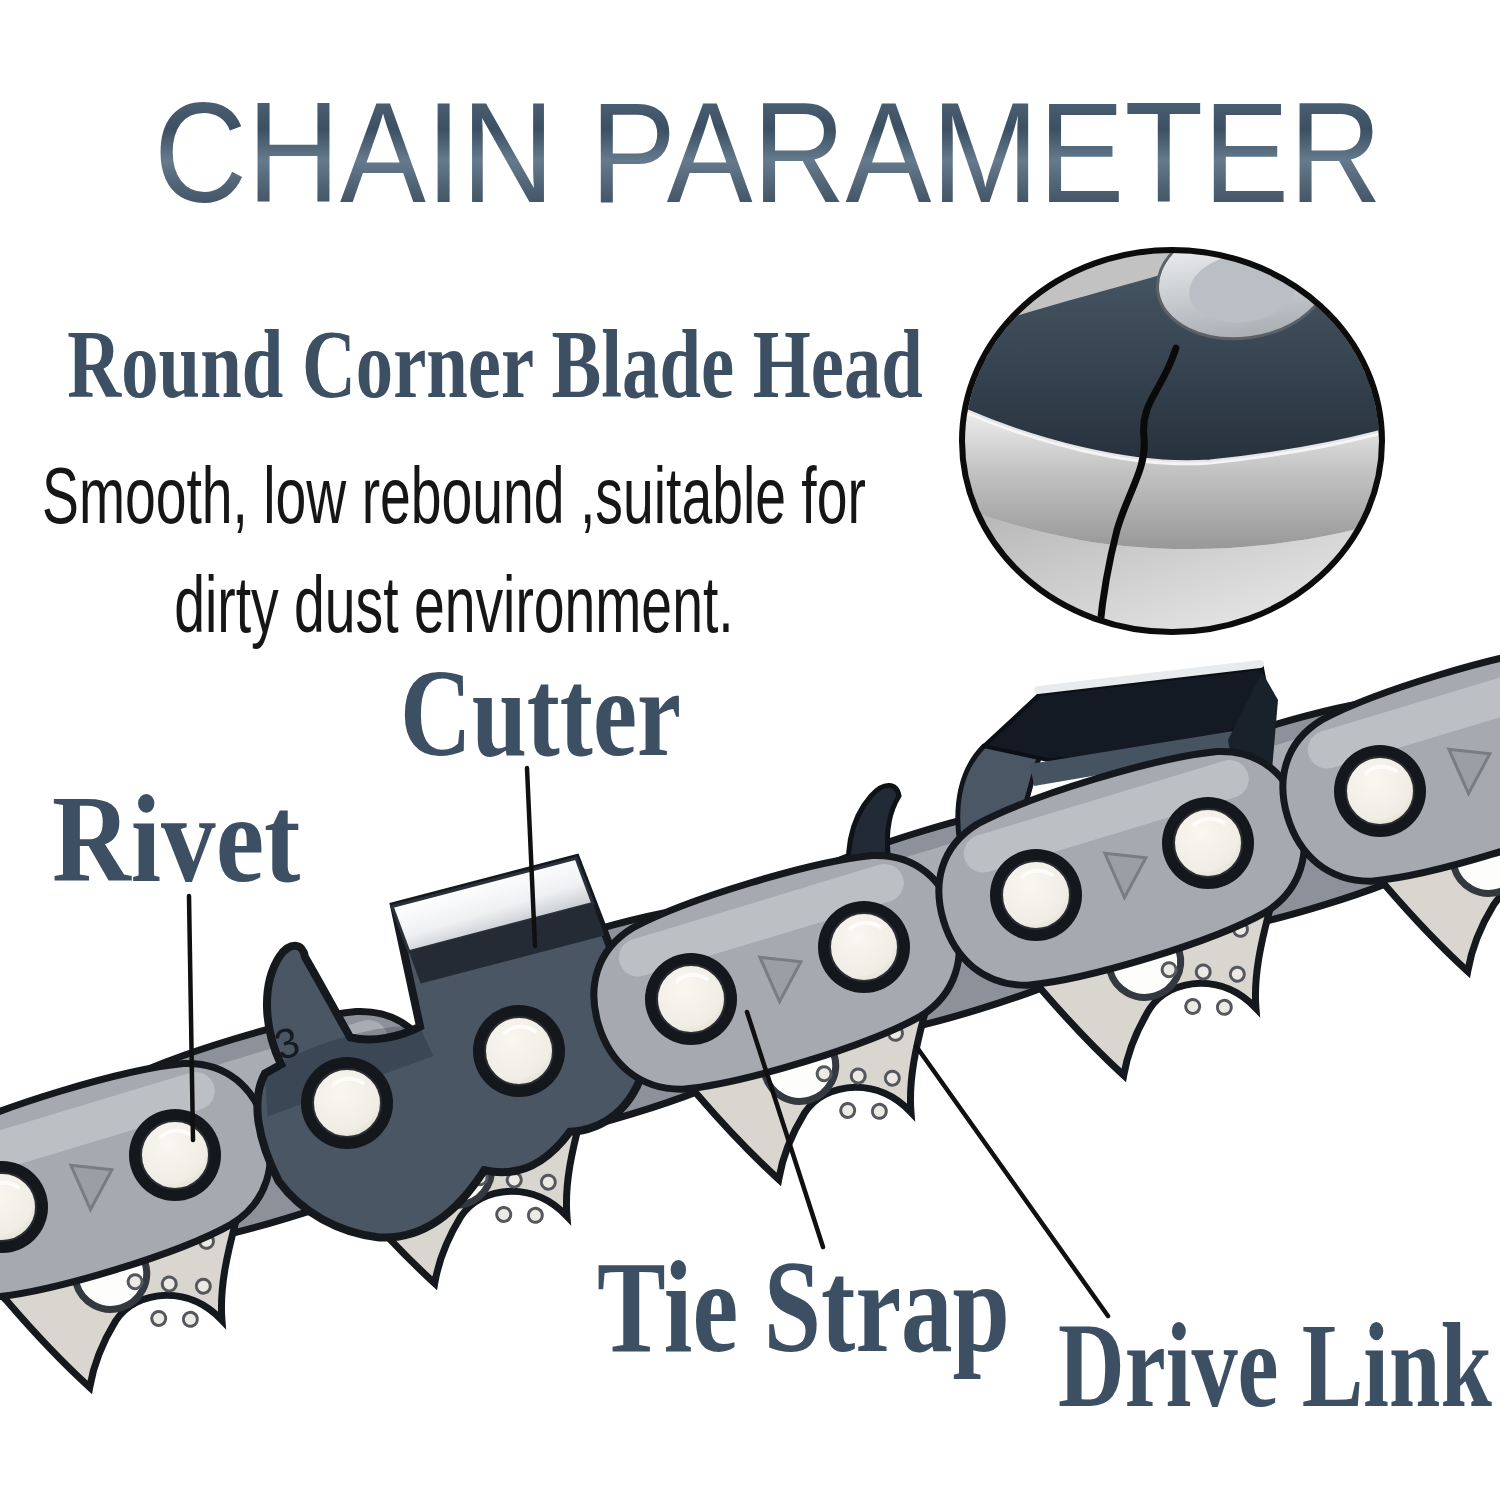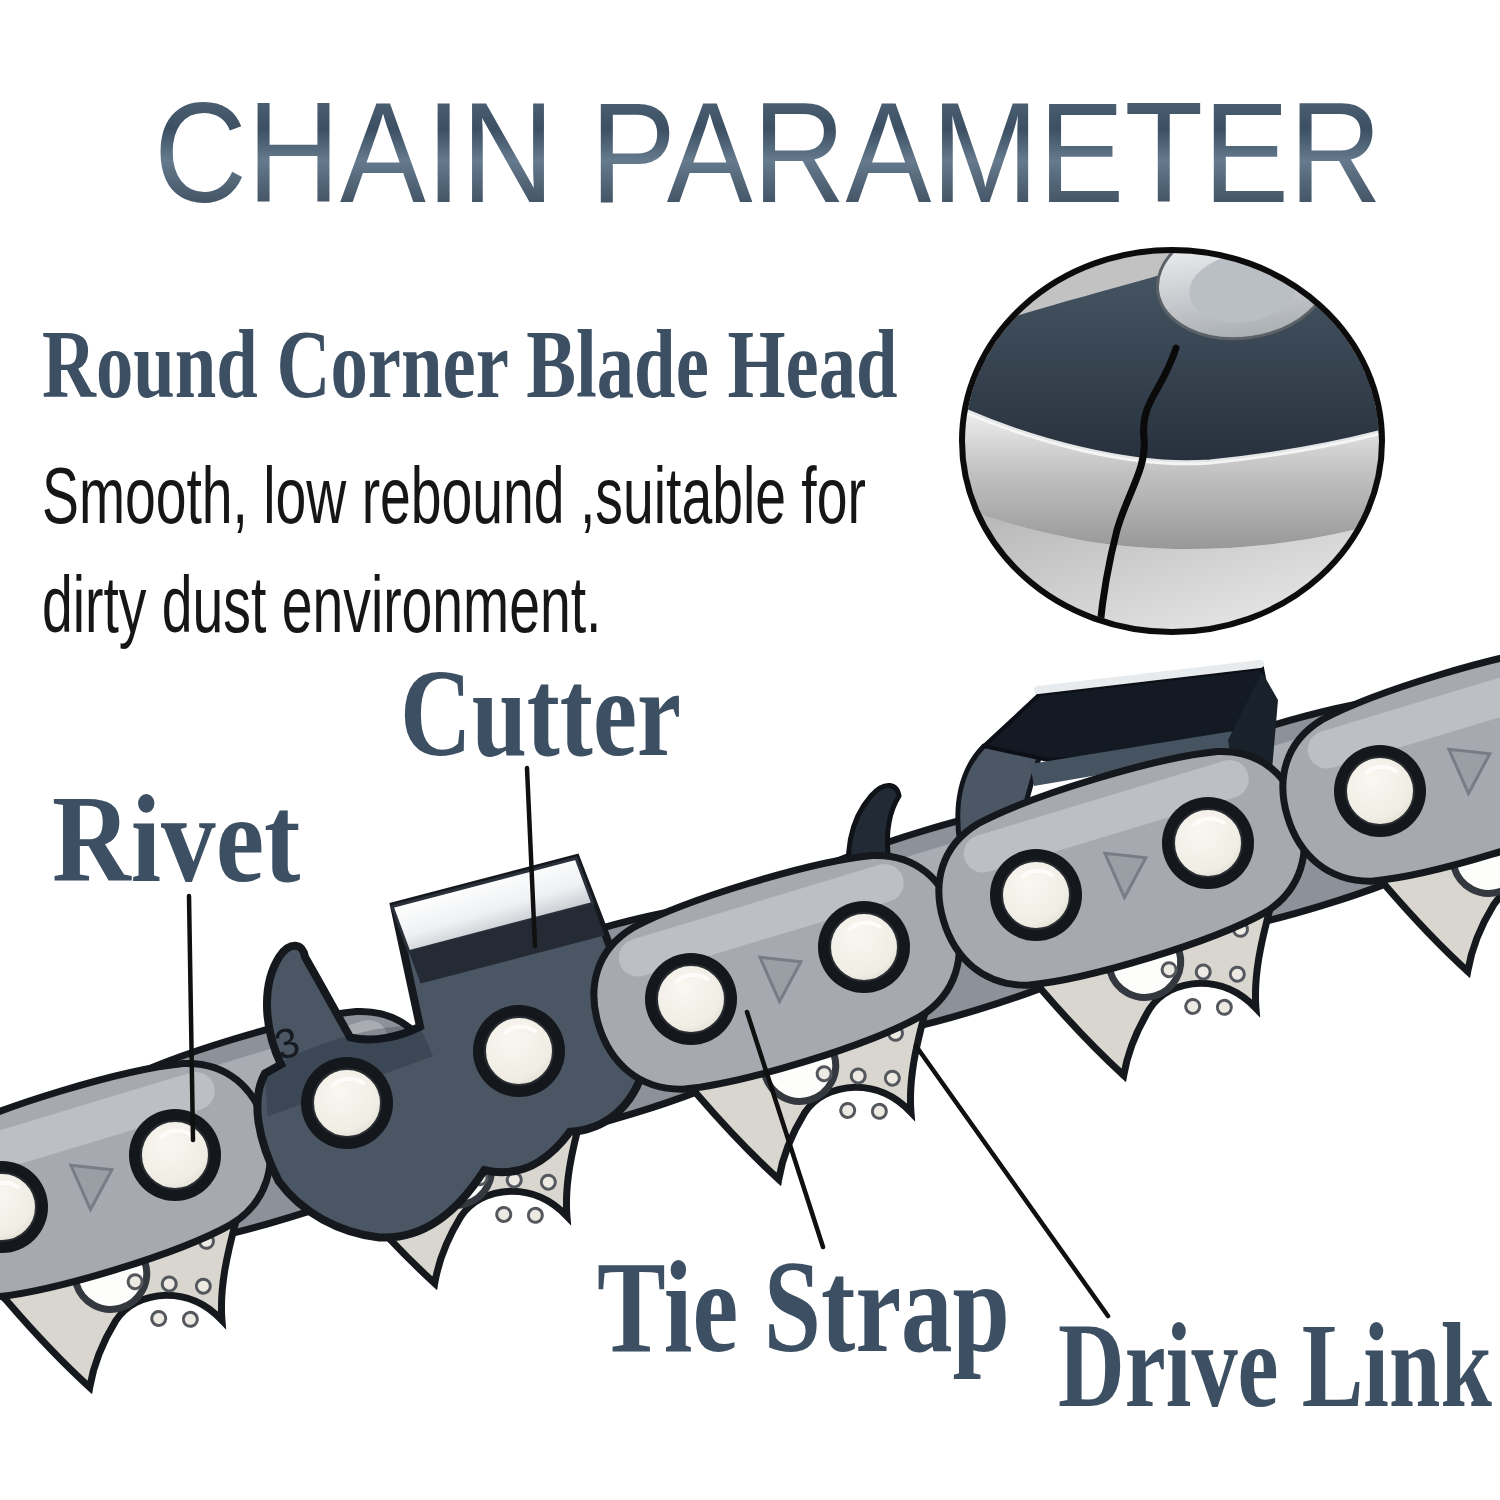--- a/index.html
+++ b/index.html
@@ -4,21 +4,21 @@
 <style>
   html,body{margin:0;padding:0;}
   body{
     width:1500px;height:1500px;position:relative;overflow:hidden;
     background:#ffffff;
     font-family:"Liberation Sans",sans-serif;
   }
   svg.scene{position:absolute;left:0;top:0;width:1500px;height:1500px;}
 
   
-  .feature{position:absolute;left:42px;top:316px;}
+  .feature{position:absolute;left:42px;top:316px;text-align:center;}
   .feature-heading{
     font-family:"Liberation Serif",serif;font-weight:bold;
     font-size:97px;color:var(--label,#3d5063);
     transform:scaleX(0.77);transform-origin:left top;white-space:nowrap;
     line-height:1;
   }
   .feature-body{
     margin-top:28px;
     font-family:"Liberation Sans",sans-serif;
     font-size:79px;color:var(--body-text,#161616);

